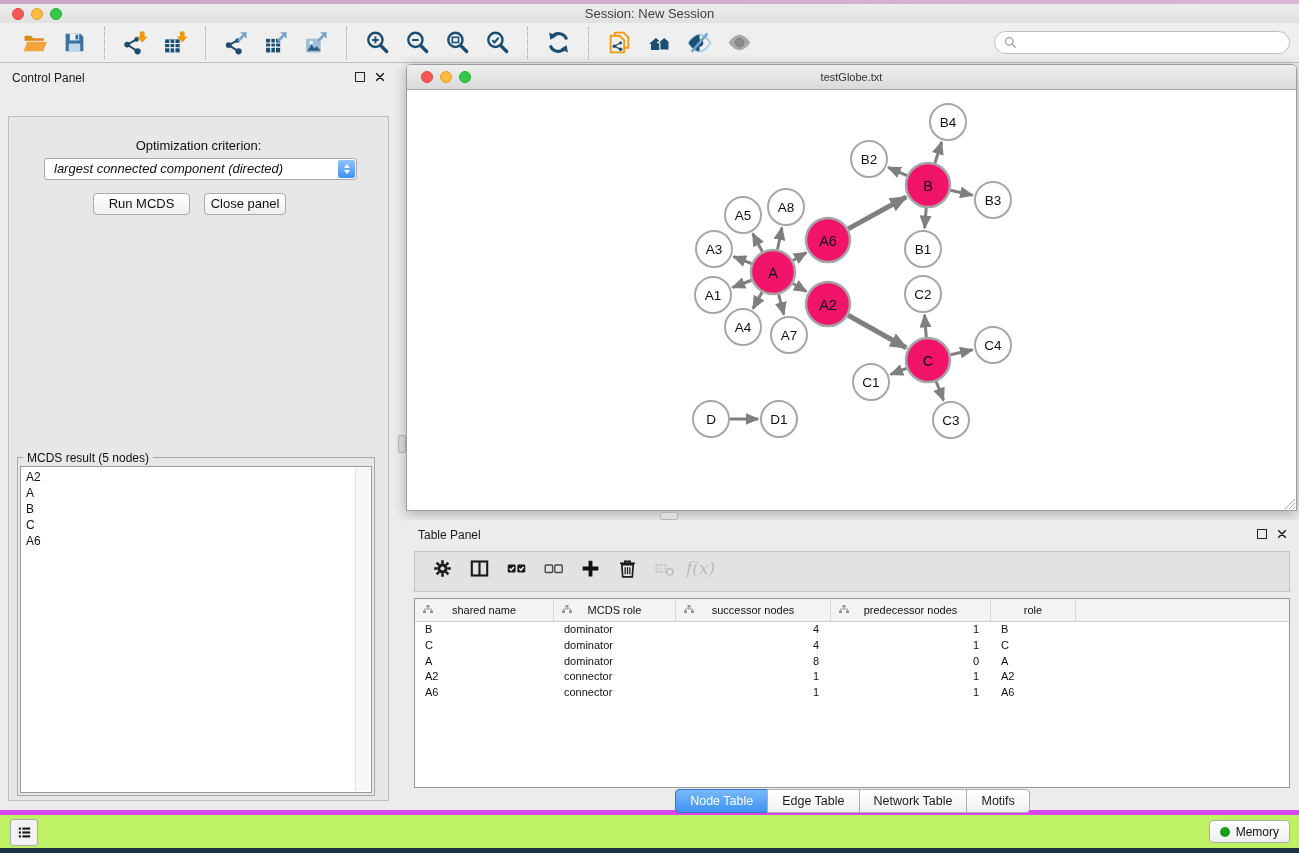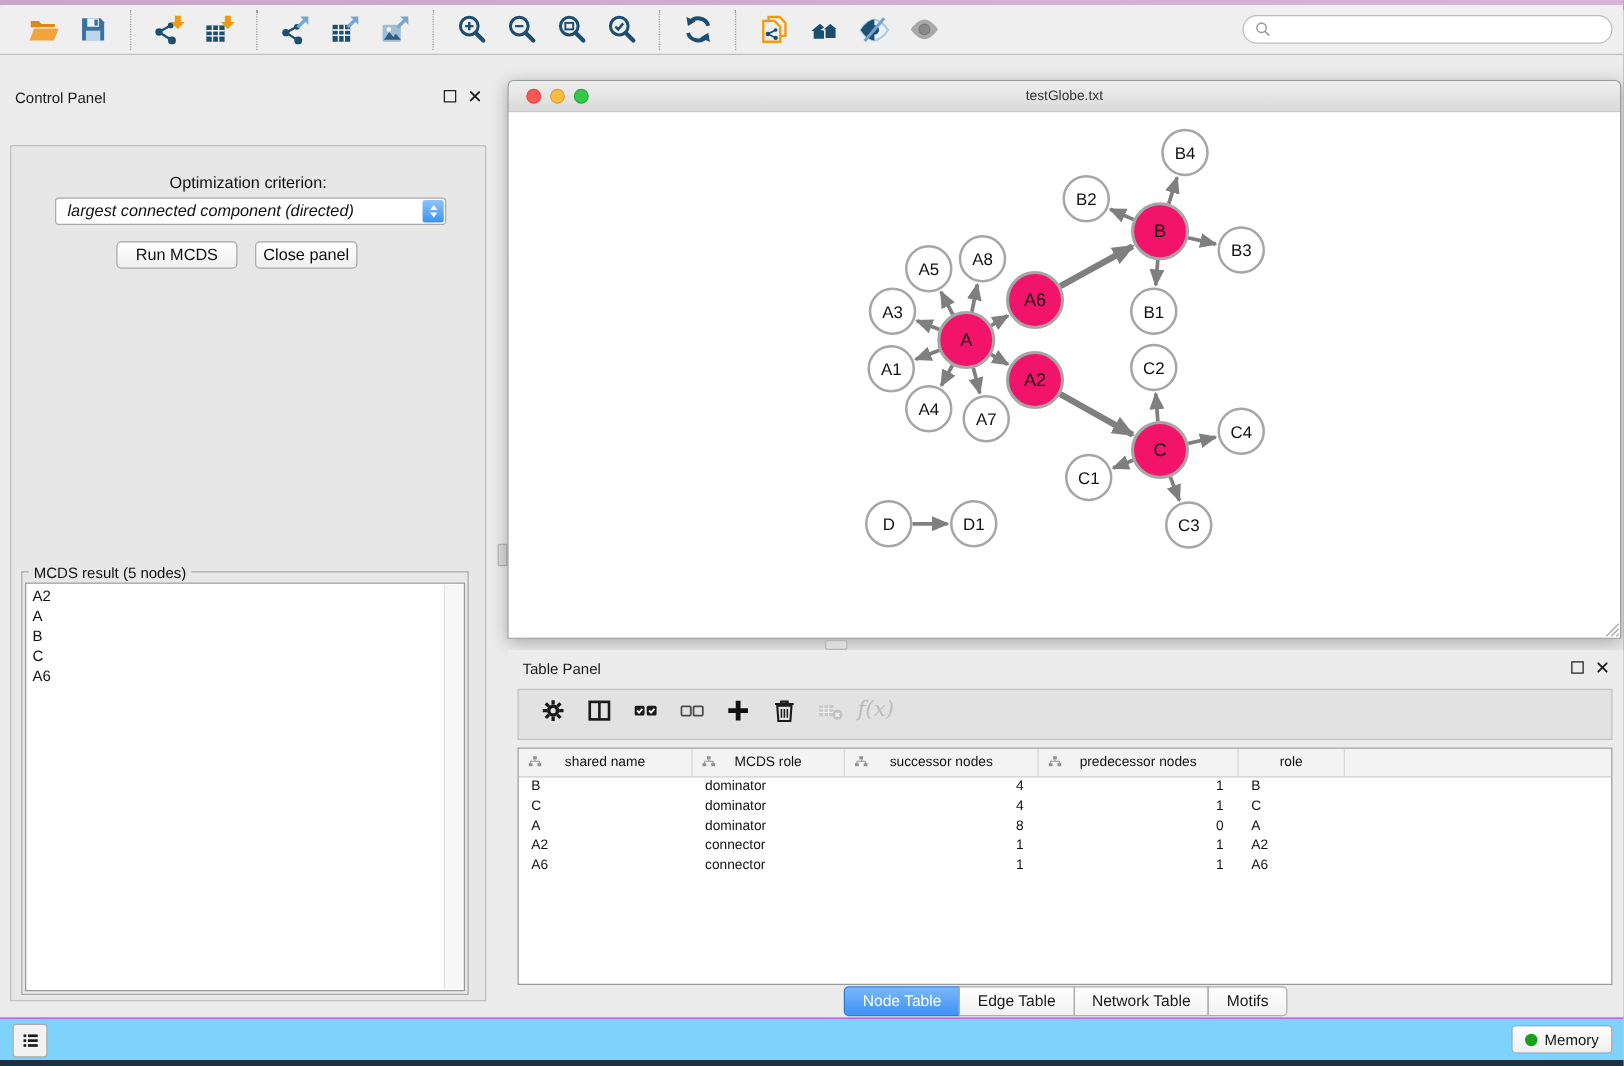--- a/index.html
+++ b/index.html
@@ -93,38 +93,46 @@
   .dt-hcell.filler{flex:1;border-right:none;cursor:default;}
   .dt-hcell svg{position:absolute;left:7px;width:12px;height:12px;}
   .dt-row{display:flex;height:15.8px;font-size:11px;color:#111;cursor:default;}
   .dt-cell{box-sizing:border-box;white-space:nowrap;overflow:hidden;flex:0 0 auto;padding-top:1px;}
   .dt-cell.al{padding-left:10px;text-align:left;}
   .dt-cell.ar{padding-right:12px;text-align:right;}
   .bottom-tabs{position:absolute;top:269px;left:0;right:0;display:flex;justify-content:center;}
   .bottom-tabs .seg-tab{padding:4px 14px;}
 
   
-  .statusbar{position:absolute;left:0;right:0;bottom:0;height:33px;background:#7dd3fc;border-top:1px solid #d946ef;}
+  .statusbar{position:absolute;left:0;right:0;bottom:0;height:33px;background:#bef264;border-top:5px solid #d946ef;}
   .list-btn{position:absolute;left:10px;top:4px;width:26px;height:25px;border:1px solid #ABABAB;border-radius:3px;
             background:#F2F2F2;display:flex;align-items:center;justify-content:center;cursor:pointer;}
   .list-btn svg{width:17px;height:17px;}
   .memory-btn{position:absolute;right:9px;top:5px;height:23px;background:linear-gradient(#FFFFFF,#EFEFEF);
               border:1px solid #ACACAC;border-radius:4px;display:flex;align-items:center;gap:6px;padding:0 10px;
               font-size:12px;color:#111;box-sizing:border-box;cursor:pointer;}
   .memory-dot{width:10px;height:10px;border-radius:50%;background:#18A018;}
 </style>
 </head>
 <body>
 
 <div class="stage">
   <div class="desktop-top"></div>
   <div class="desktop-bottom"></div>
 
   <div class="app">
 
+    <div class="titlebar">
+      <div class="traffic">
+        <div class="light red"></div>
+        <div class="light yellow"></div>
+        <div class="light green"></div>
+      </div>
+      <div class="title-text">Session: New Session</div>
+    </div>
 
     <div class="toolbar">
       <div style="display:flex;align-items:center;">
           <div class="tb-btn">
             <svg class="icon24" viewBox="0 0 24 24">
               <path d="M2.5 5.5h6.2l2 2.3H21v2.6H2.5z" fill="#DC8A16"></path>
               <path d="M1.6 20.5l3.4-9.2h19l-3.7 9.2z" fill="#F2A33A"></path>
             </svg>
           </div>
           <div class="tb-btn">

